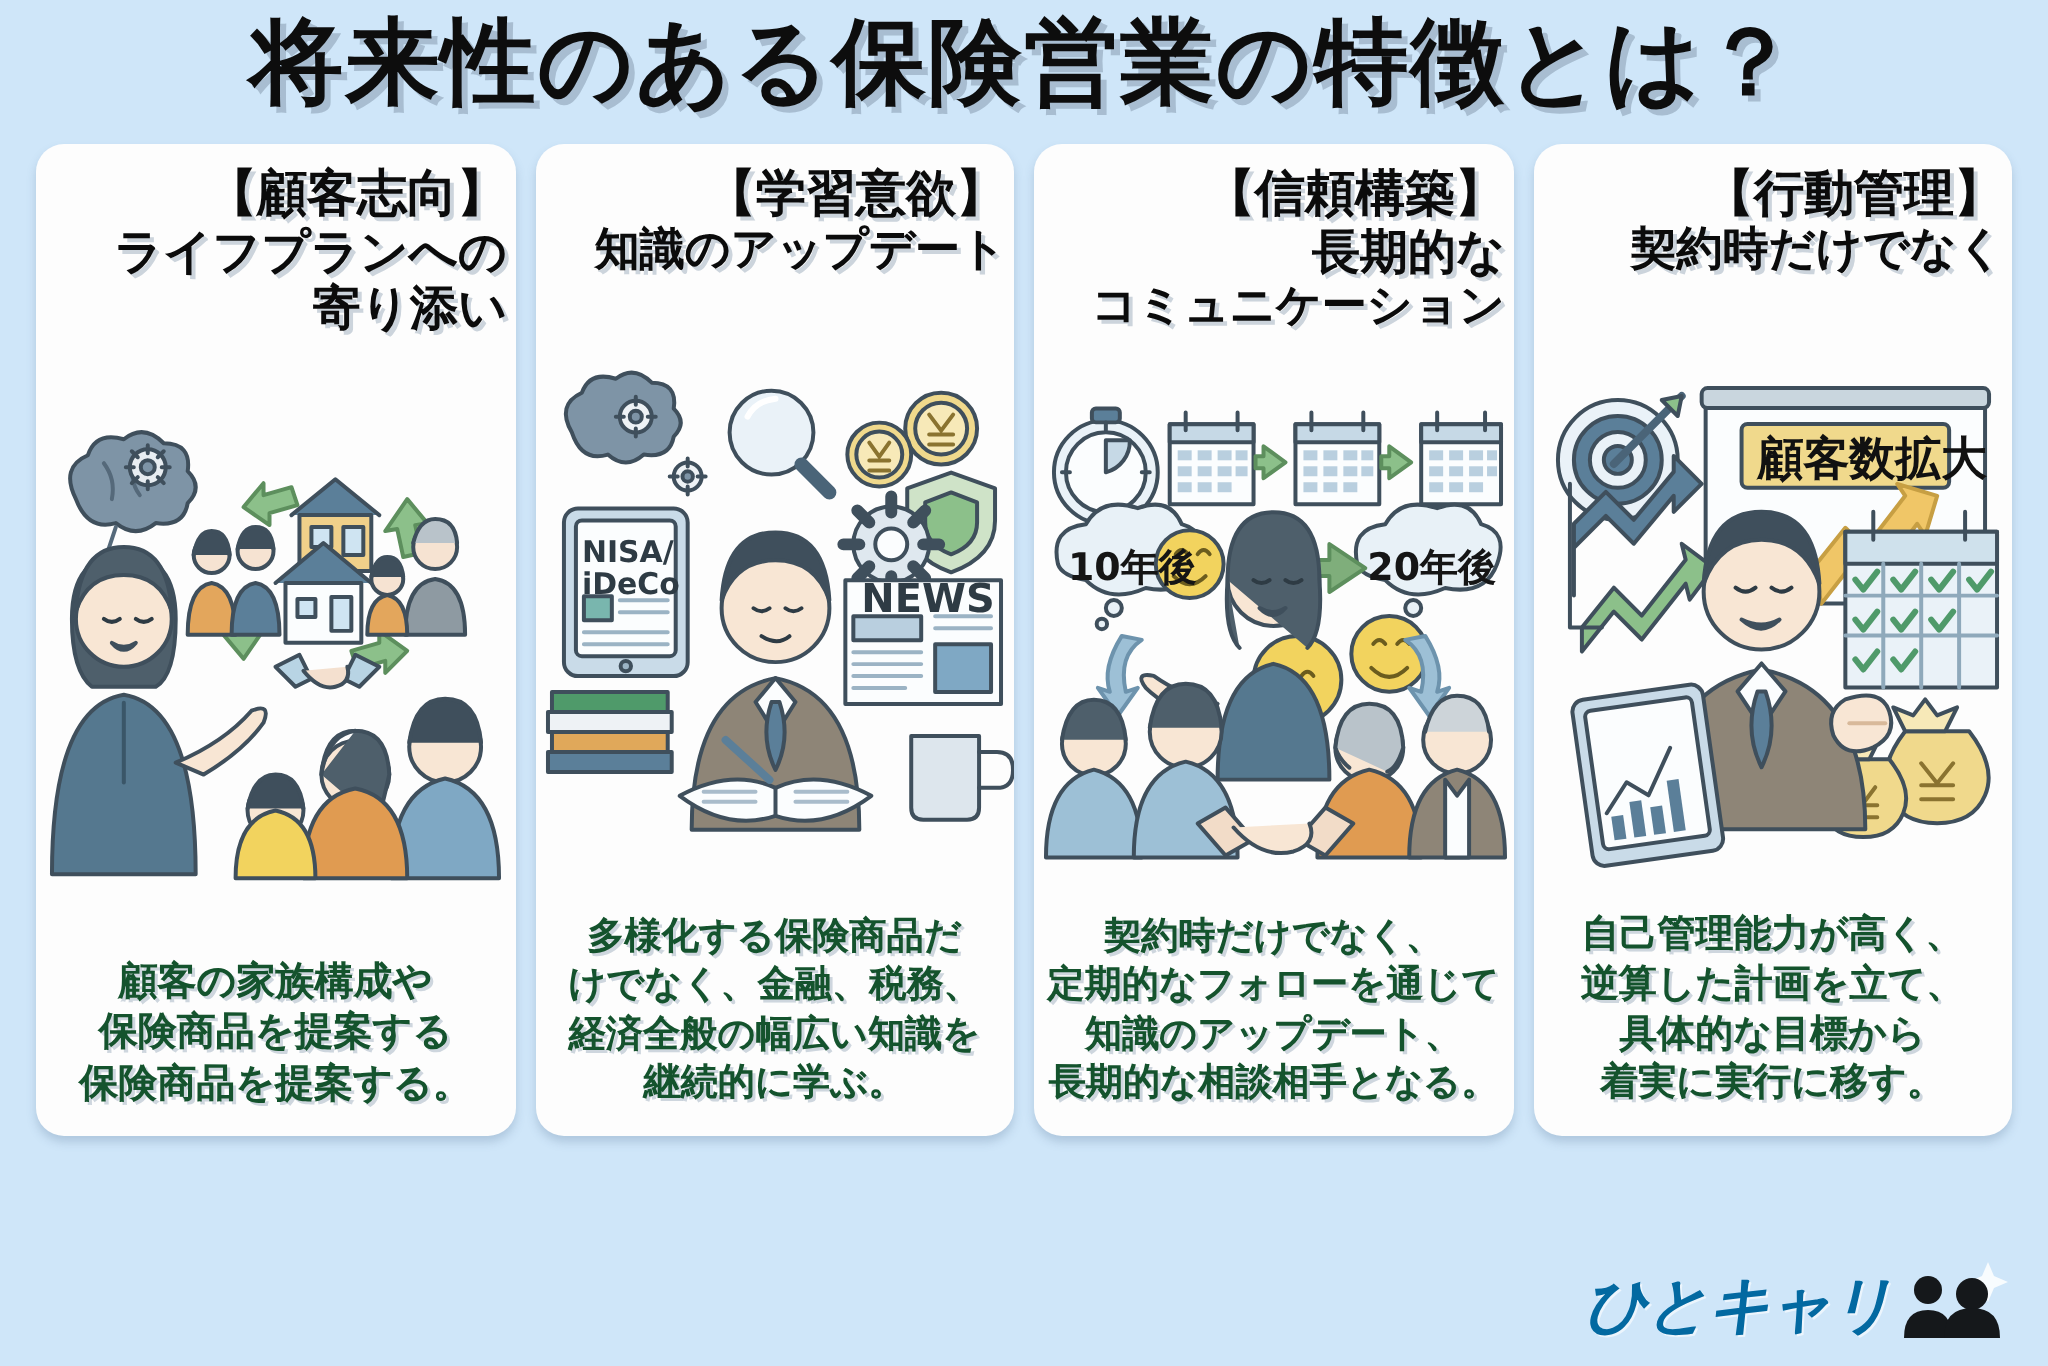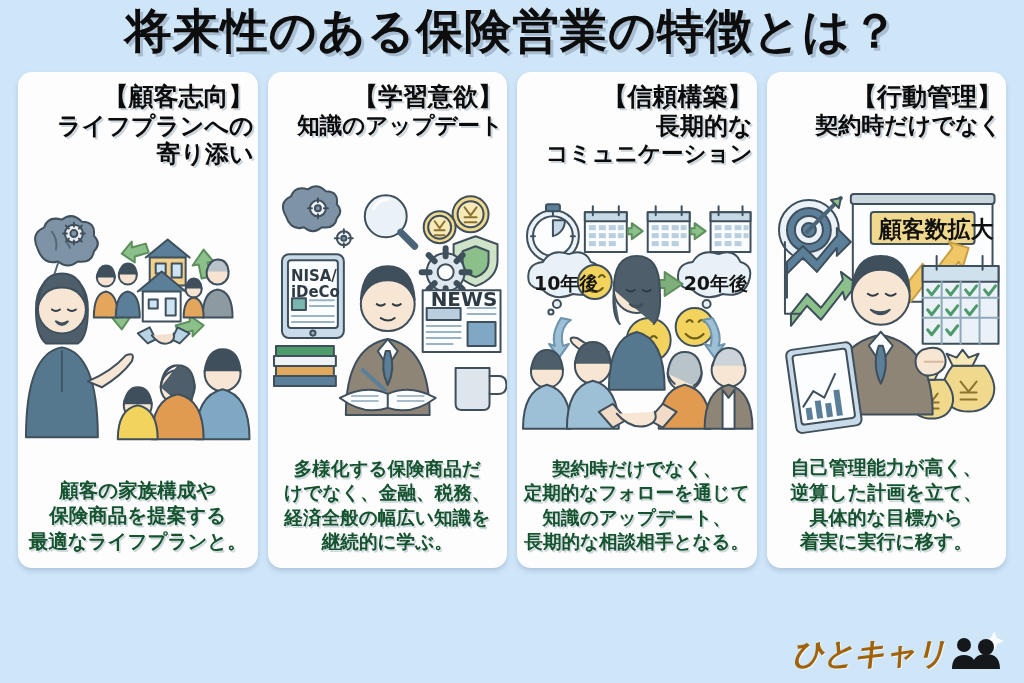--- a/index.html
+++ b/index.html
@@ -52,21 +52,21 @@
   }
   .card.c2 .bline,.card.c3 .bline{font-size:18.6px;}
   .card.c4 .bline{font-size:19px;}
 
   
   .logo{
     position:absolute;right:18px;bottom:14px;
     display:flex;align-items:flex-end;gap:4px;
   }
   .logo-text{
-    font-size:31px;font-weight:bold;font-style:italic;color:#a16207;
+    font-size:31px;font-weight:bold;font-style:italic;color:#0369a1;
     letter-spacing:-1px;line-height:1;
     text-shadow:1px 1px 0 rgba(255,255,255,.6);
   }
 </style>
 </head>
 <body>
 
 <div class="page">
 
   <div class="title-wrap">
@@ -160,21 +160,21 @@
               <circle cx="120" cy="200" r="14" fill="#f8e6d4"></circle>
               <path d="M106 199 q3 -17 14 -17 q12 0 14 17" fill="#3f4f5c"></path>
               <path d="M100 234 q0 -30 20 -34 q20 4 20 34z" fill="#f2d35e"></path>
             </g>
           </g>
         </svg>
       </div>
       <div class="card-body">
         <div class="bline">顧客の家族構成や</div>
         <div class="bline">保険商品を提案する</div>
-        <div class="bline">最適なライフプランと。</div>
+        <div class="bline">保険商品を提案する。</div>
       </div>
     </div>
 
     <div class="card c2">
       <div class="card-head">
         <div class="line l0">【学習意欲】</div>
         <div class="line l1">知識のアップデート</div>
       </div>
       <div class="illus">
         <svg viewBox="0 0 240 235" preserveAspectRatio="xMidYMid meet">

